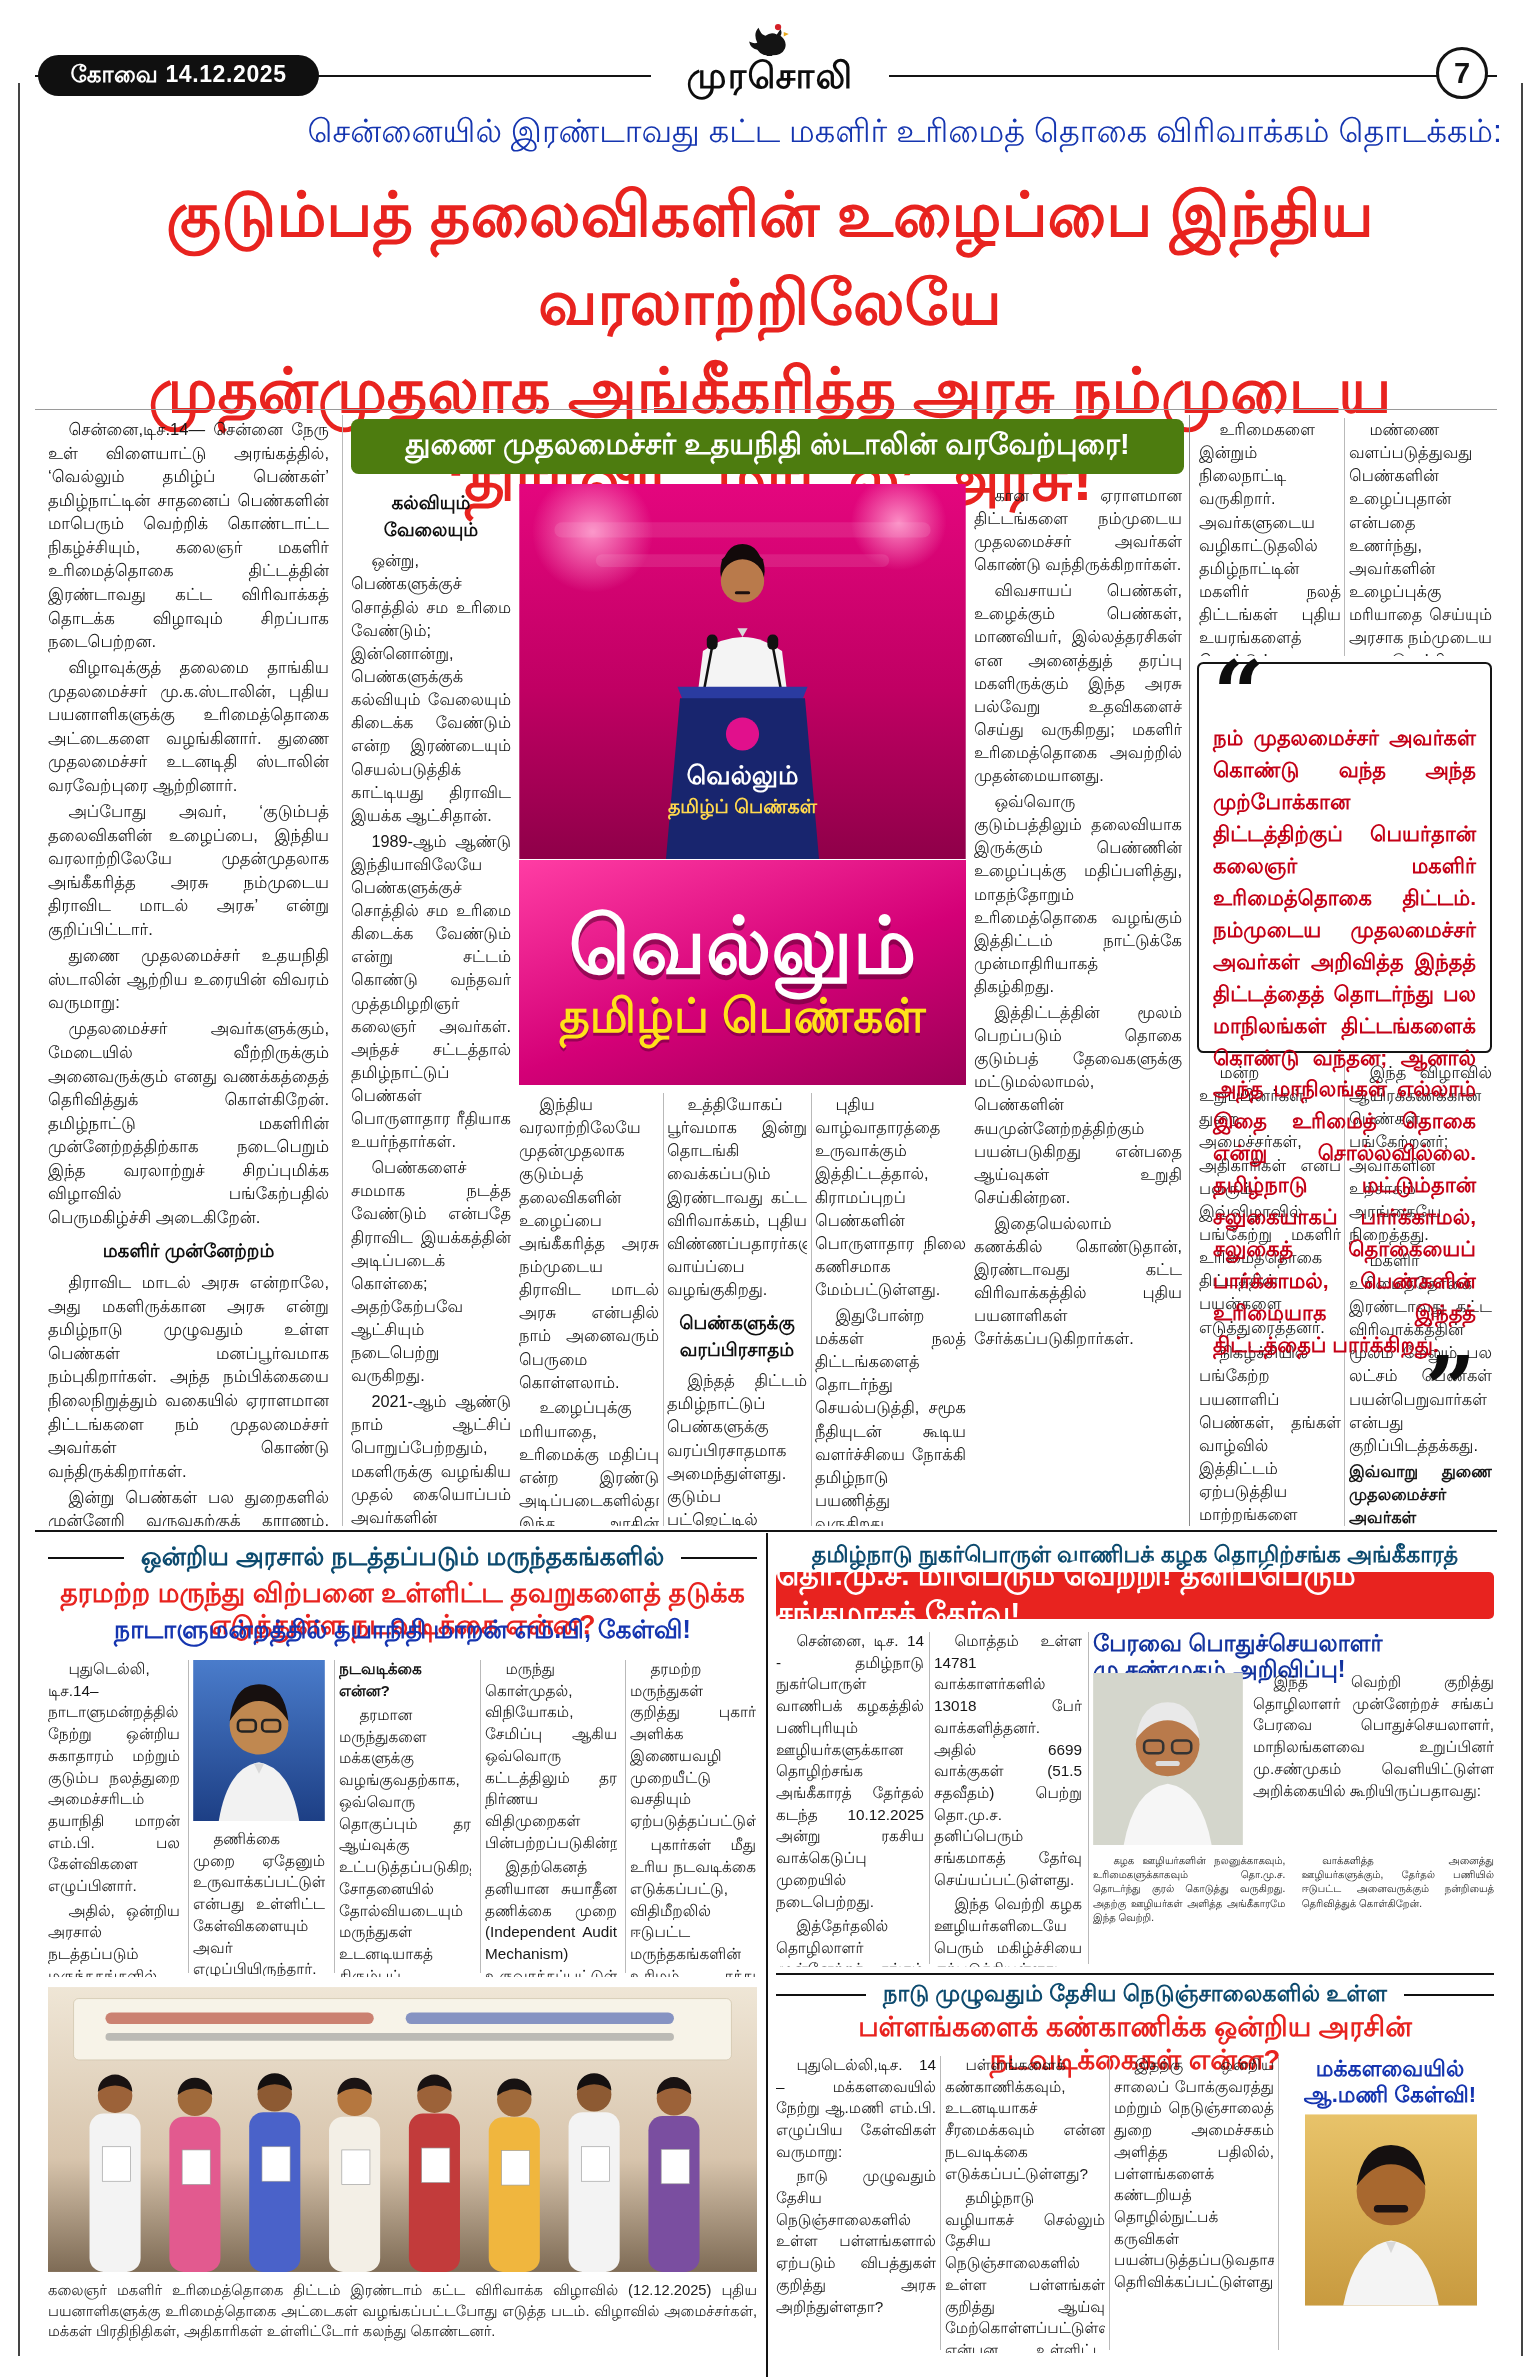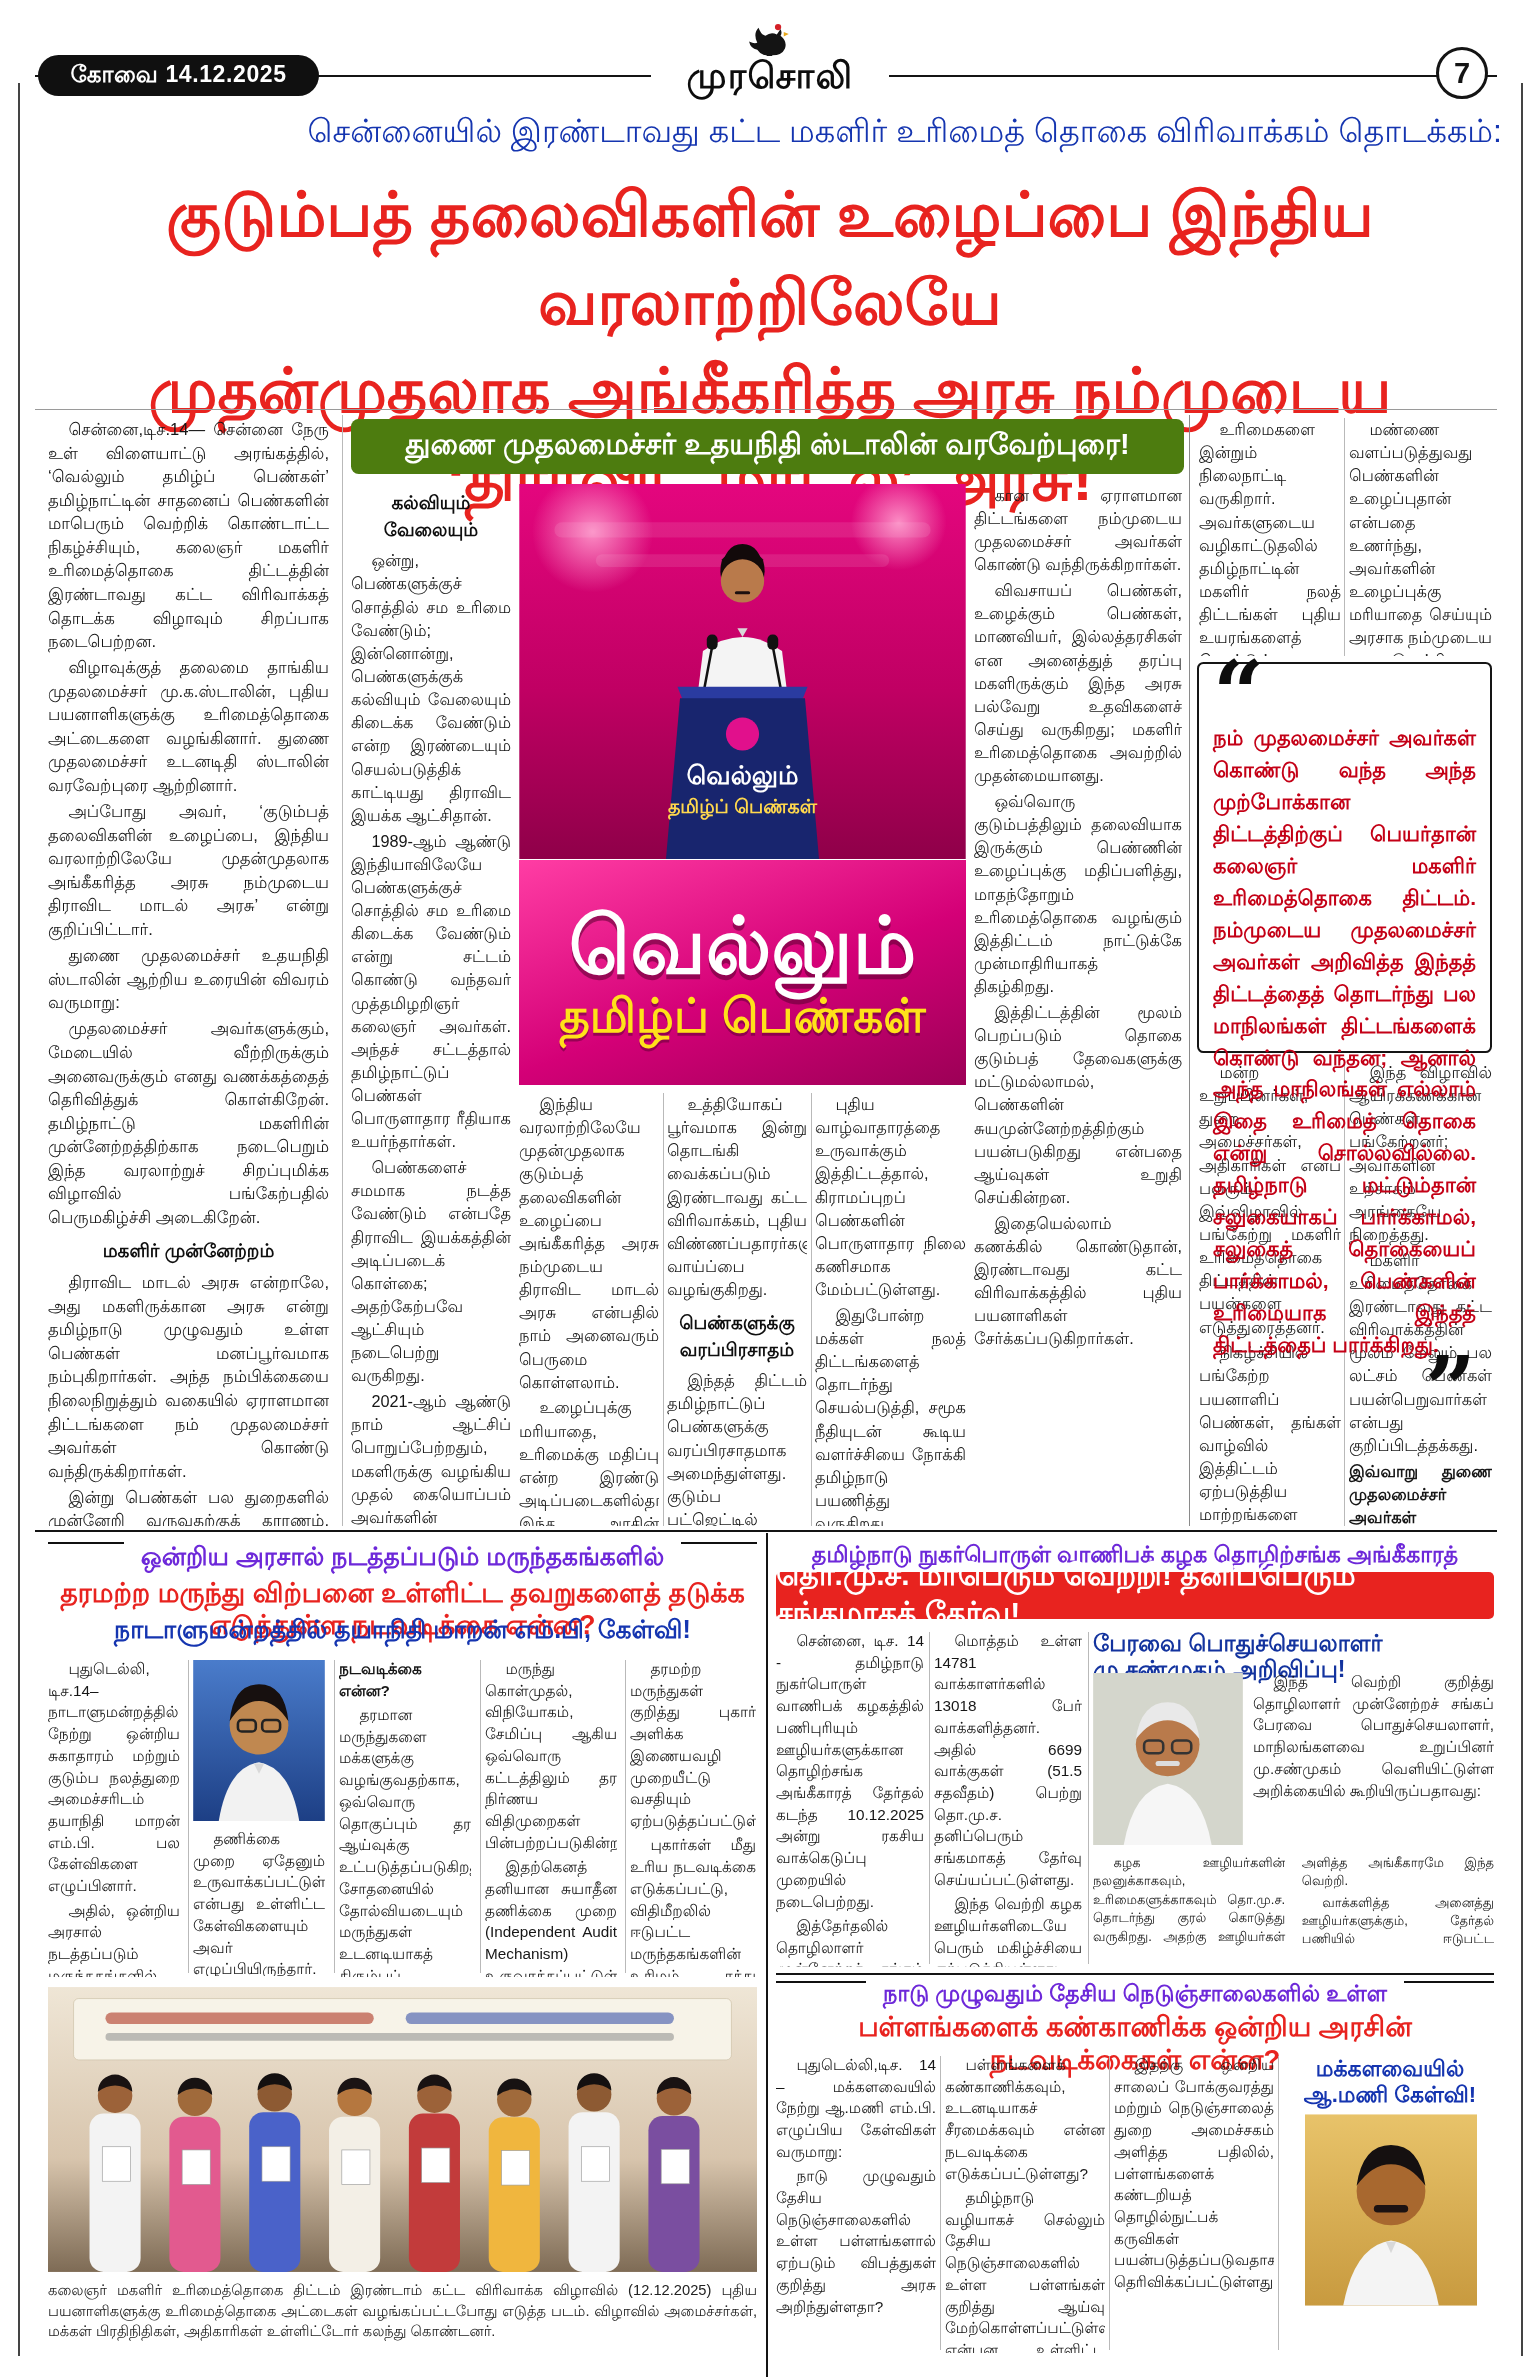--- a/index.html
+++ b/index.html
@@ -23,21 +23,21 @@
 .txt{font-size:16.3px;line-height:1.42;text-align:justify;color:#161616;overflow:hidden}
 .txt>div{text-indent:20.4px;margin-bottom:2.6px}
 .txt>div.sub{text-indent:0;text-align:center;font-weight:800;font-size:18.5px;padding:6.4px 0 3.8px;color:#0e0e0e}
 .txt>div.b{font-weight:800;text-indent:0}
 
 .quote-box{border:2.6px solid #151515;border-radius:6.4px;background:#fff;padding:6.4px 14px;z-index:4}
 .qmark{font-family:"DejaVu Serif",serif;font-size:89px;line-height:.55;color:#0d0d0d;font-weight:bold;height:47px}
 .qmark.close{text-align:right;height:41px}
 .quote-text{color:#c40016;font-weight:700;font-size:21px;line-height:1.52;text-align:justify;padding:5.1px 0}
 
-.eyebrow{display:flex;gap:16.6px;font-weight:800;color:#6d28d9;justify-content:center;text-align:center}
+.eyebrow{display:flex;align-items:center;gap:16.6px;font-weight:800;color:#0c4a6e;justify-content:center;text-align:center}
 .eyebrow::before,.eyebrow::after{content:"";flex:1;height:1.9px;background:#101010}
 .sec-red{color:#e8231f;font-weight:700;text-align:center;line-height:1.2}
 .sec-blue{color:#1535b0;font-weight:800;text-align:center;line-height:1.2}
 .red-banner{background:#e8231f;color:#fff;border-radius:5.1px;display:flex;align-items:center;justify-content:center;font-weight:800;font-size:30px}
 .announce{color:#13339e;font-weight:800;text-align:left;font-size:23px;line-height:1.15}
 
 .brand{background:linear-gradient(160deg,#ff3da4,#d40077 55%,#9c0056);display:flex;flex-direction:column;justify-content:center;align-items:center;gap:6.4px;overflow:hidden}
 .brand-l1{font-size:79px;font-weight:800;color:#fff;text-shadow:0 5.1px 0 rgba(90,0,48,.55);line-height:1}
 .brand-l2{font-size:47px;font-weight:800;color:#ffe11a;text-shadow:0 2.6px 0 rgba(90,0,48,.5);line-height:1}
 .caption{font-size:14.7px;line-height:1.4;text-align:justify;color:#222}
@@ -335,21 +335,21 @@
       <path d="M67 104 q8 -58 50 -58 q42 0 50 58 q-22 -30 -50 -30 q-28 0 -50 30z" fill="#e9e9e9"></path>
       <rect x="80" y="106" width="30" height="20" rx="7" fill="none" stroke="#333" stroke-width="4"></rect>
       <rect x="124" y="106" width="30" height="20" rx="7" fill="none" stroke="#333" stroke-width="4"></rect>
       <rect x="98" y="138" width="38" height="8" rx="4" fill="#ddd"></rect>
       <path d="M48 270 q16 -88 69 -96 q53 8 69 96z" fill="#f6f6f6"></path>
     </svg>
   </div>
   <div class="abs txt" style="left:1253px;top:1671px;width:241px;height:176px;font-size:15.3px">
       <div>இந்த வெற்றி குறித்து தொழிலாளர் முன்னேற்றச் சங்கப் பேரவை பொதுச்செயலாளர், மாநிலங்களவை உறுப்பினர் மு.சண்முகம் வெளியிட்டுள்ள அறிக்கையில் கூறியிருப்பதாவது:</div>
     </div>
-  <div class="abs txt twocol" style="left:1093px;top:1854px;width:401px;height:112px;font-size:13px">
+  <div class="abs txt twocol" style="left:1093px;top:1854px;width:401px;height:112px;font-size:10px">
       <div>கழக ஊழியர்களின் நலனுக்காகவும், உரிமைகளுக்காகவும் தொ.மு.ச. தொடர்ந்து குரல் கொடுத்து வருகிறது. அதற்கு ஊழியர்கள் அளித்த அங்கீகாரமே இந்த வெற்றி.</div>
       <div>வாக்களித்த அனைத்து ஊழியர்களுக்கும், தேர்தல் பணியில் ஈடுபட்ட அனைவருக்கும் நன்றியைத் தெரிவித்துக் கொள்கிறேன்.</div>
     </div>
 
   <div class="abs hline" style="left:776px;top:1973px;width:718px"></div>
   <div class="abs eyebrow" style="left:776px;top:1981px;width:718px;font-size:22.4px">
     <span>நாடு முழுவதும் தேசிய நெடுஞ்சாலைகளில் உள்ள</span>
   </div>
   <div class="abs sec-red" style="left:776px;top:2010px;width:718px;font-size:27.5px">பள்ளங்களைக் கண்காணிக்க ஒன்றிய அரசின் நடவடிக்கைகள் என்ன?</div>
 

